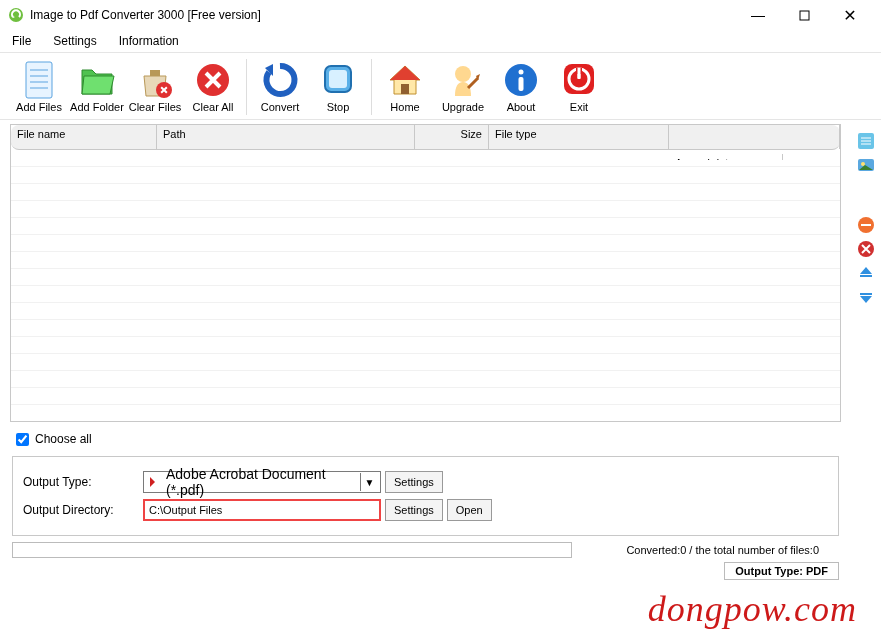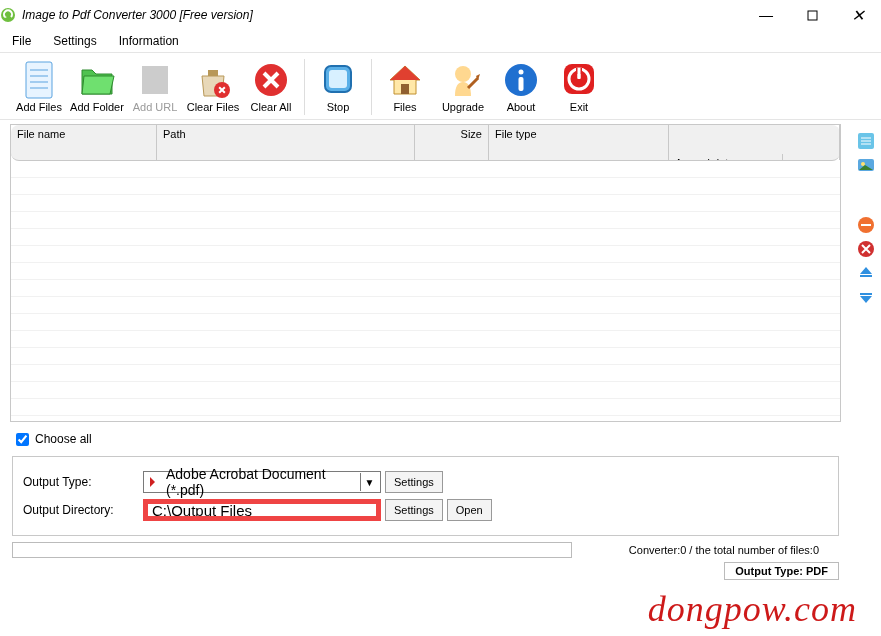--- a/index.html
+++ b/index.html
@@ -1,58 +1,58 @@
 <!DOCTYPE html>
 <html><head>
 <meta charset="utf-8">
 <style>
 * { box-sizing: border-box; margin: 0; padding: 0; font-family: "Segoe UI", Tahoma, sans-serif; }
 body { background: #fff; width: 881px; height: 636px; overflow: hidden; position: relative; }
 
-.titlebar { height: 30px; display: flex; align-items: center; padding: 0 0; background: #fff; font-style: italic; }
+.titlebar { height: 30px; display: flex; align-items: center; padding: 0 8px; background: #fff; }
 .titlebar .app-icon { width: 16px; height: 16px; margin-right: 6px; }
 .titlebar .title { font-size: 12px; color: #000; flex: 1; }
 .win-controls { display: flex; }
 .win-controls div { width: 46px; height: 30px; display: flex; align-items: center; justify-content: center; font-size: 14px; color: #000; }
 .win-controls div:last-child { font-size: 16px; }
 
 .menubar { display: flex; padding: 2px 12px; border-bottom: 1px solid #e5e5e5; font-size: 12px; }
 .menubar div { padding: 2px 12px 2px 0; margin-right: 10px; }
 
 .toolbar { display: flex; align-items: flex-start; padding: 4px 10px 2px 10px; border-bottom: 1px solid #e5e5e5; }
 .tb-btn { display: flex; flex-direction: column; align-items: center; width: 58px; cursor: pointer; font-size: 11px; color: #000; padding: 2px 0; }
 .tb-btn.disabled { color: #9a9a9a; }
 .tb-btn .icon { width: 42px; height: 42px; display: flex; align-items: center; justify-content: center; }
 .tb-sep { width: 1px; height: 56px; background: #ddd; margin: 2px 4px; }
 
 .content { display: flex; }
 .main { flex: 1; padding: 0 2px; }
 .table-wrap { border: 1px solid #c8c8c8; height: 298px; overflow: hidden; margin: 4px 8px 0 8px; }
-.table-head { display: flex; background: #f0f0f0; border-bottom: 1px solid #c8c8c8; font-size: 11px; height: 36px; border-radius: 8px; }
+.table-head { display: flex; background: #f0f0f0; border-bottom: 1px solid #c8c8c8; font-size: 11px; height: 25px; border-radius: 8px; }
 .table-head div { border-right: 1px solid #c8c8c8; padding: 3px 6px; overflow: hidden; white-space: nowrap; }
 .th-name { width: 146px; }
 .th-path { width: 258px; }
 .th-size { width: 74px; text-align: right; }
 .th-type { width: 180px; }
 .th-date { width: 114px; margin-top: 29px; }
 .th-last { flex: 1; }
 .table-rows { height: 276px; background: #fff; }
 .table-rows .row { height: 17px; border-bottom: 1px solid #f1f1f1; }
 
 .choose { padding: 10px 12px 6px 14px; font-size: 12px; display: flex; align-items: center; }
 .choose input { margin-right: 6px; }
 
 .output-box { border: 1px solid #c8c8c8; margin: 4px 10px 6px 10px; padding: 8px 10px; font-size: 12px; }
 .out-row { display: flex; align-items: center; margin: 6px 0; }
 .out-label { width: 120px; }
 .combo { border: 1px solid #7a7a7a; height: 22px; width: 238px; display: flex; align-items: center; padding: 0 2px 0 4px; background: #fff; }
 .combo .pdf-ic { width: 14px; height: 14px; margin-right: 4px; }
 .combo span { flex: 1; font-size: 14px; }
 .combo .arrow { width: 18px; height: 18px; border-left: 1px solid #7a7a7a; display: flex; align-items: center; justify-content: center; font-size: 10px; }
-.textfield { border: 5px solid #ef4444; height: 22px; width: 238px; padding: 0 4px; font-size: 15px; }
+.textfield { border: 2px solid #ef4444; height: 22px; width: 238px; padding: 0 4px; font-size: 11px; }
 .btn { border: 1px solid #999; background: #f4f4f4; height: 22px; padding: 0 8px; font-size: 11px; margin-left: 4px; cursor: pointer; }
 
 .statusbar { display: flex; align-items: center; margin: 2px 10px; font-size: 11px; }
 .sb-progress { flex: 1; height: 16px; border: 1px solid #bbb; margin-right: 12px; max-width: 560px; }
 .sb-text { margin-left: auto; padding-right: 20px; }
 .sb-output { border: 1px solid #bbb; padding: 2px 10px; margin: 2px 10px; font-size: 11px; display: inline-block; float: right; font-weight: bold; }
 
 .sidebar { width: 30px; padding-top: 12px; display: flex; flex-direction: column; align-items: center; gap: 6px; }
 .side-ic { width: 18px; height: 18px; }
 .side-gap { height: 30px; }
@@ -101,28 +101,20 @@
   </div>
   <div class="tb-btn">
     <div class="icon">
         <svg width="38" height="40">
           <path d="M4 12 L4 34 L34 34 L34 14 L18 14 L14 10 L4 10 Z" fill="#4fc24f" stroke="#2e8b2e"></path>
           <path d="M6 16 L36 16 L32 34 L4 34 Z" fill="#6fe06f" stroke="#2e8b2e"></path>
         </svg>
       </div>
     <span>Add Folder</span>
   </div>
-  <div class="tb-btn disabled">
-    <div class="icon">
-        <svg width="38" height="40">
-          <rect x="6" y="6" width="26" height="28" fill="#ccc"></rect>
-        </svg>
-      </div>
-    <span>Add URL</span>
-  </div>
   <div class="tb-btn">
     <div class="icon">
         <svg width="38" height="40">
           <path d="M8 16 L30 16 L28 36 L10 36 Z" fill="#e8d8b8" stroke="#b89858"></path>
           <rect x="14" y="10" width="10" height="6" fill="#b89858"></rect>
           <circle cx="28" cy="30" r="8" fill="#e03030"></circle>
           <path d="M24 30 L32 30 M28 26 L28 34" stroke="#fff" stroke-width="2" transform="rotate(45 28 30)"></path>
         </svg>
       </div>
     <span>Clear Files</span>
@@ -133,36 +125,45 @@
           <circle cx="19" cy="20" r="16" fill="#e03030"></circle>
           <path d="M12 13 L26 27 M26 13 L12 27" stroke="#fff" stroke-width="4"></path>
         </svg>
       </div>
     <span>Clear All</span>
   </div>
   <div class="tb-sep"></div>
   <div class="tb-btn">
     <div class="icon">
         <svg width="38" height="40">
+          <path d="M19 6 A14 14 0 1 1 8 12" fill="none" stroke="#2060c0" stroke-width="6"></path>
+          <path d="M4 8 L12 4 L12 16 Z" fill="#2060c0"></path>
+        </svg>
+      </div>
+    <span>Convert</span>
+  </div>
+  <div class="tb-btn">
+    <div class="icon">
+        <svg width="38" height="40">
           <rect x="6" y="6" width="26" height="26" rx="6" fill="#5ab0e8" stroke="#2070b0" stroke-width="2"></rect>
           <rect x="10" y="10" width="18" height="18" rx="3" fill="#d8f0ff"></rect>
         </svg>
       </div>
     <span>Stop</span>
   </div>
   <div class="tb-sep"></div>
   <div class="tb-btn">
     <div class="icon">
         <svg width="38" height="40">
           <path d="M19 6 L34 20 L30 20 L30 34 L8 34 L8 20 L4 20 Z" fill="#ffe8a8" stroke="#c09030"></path>
           <path d="M19 6 L34 20 L4 20 Z" fill="#e04030"></path>
           <rect x="15" y="24" width="8" height="10" fill="#906030"></rect>
         </svg>
       </div>
-    <span>Files</span>
+    <span>Home</span>
   </div>
   <div class="tb-btn">
     <div class="icon">
         <svg width="38" height="40">
           <circle cx="19" cy="14" r="8" fill="#ffd890"></circle>
           <path d="M11 36 Q11 22 19 22 Q27 22 27 36 Z" fill="#ffd890"></path>
           <path d="M24 28 L34 18" stroke="#b06020" stroke-width="3"></path>
           <path d="M32 16 L36 14 L34 20 Z" fill="#b06020"></path>
         </svg>
       </div>
@@ -245,21 +246,21 @@
     <div class="out-row">
       <div class="out-label">Output Directory:</div>
       <input class="textfield" value="C:\Output Files" style="">
       <button class="btn">Settings</button>
       <button class="btn">Open</button>
     </div>
   </div>
 
   <div class="statusbar">
     <div class="sb-progress"></div>
-    <div class="sb-text">Converter:0  /  the total number of files:0</div>
+    <div class="sb-text">Converted:0  /  the total number of files:0</div>
   </div>
   <div style="text-align:right; clear:both;">
     <div class="sb-output">Output Type: PDF</div>
   </div>
 </div>
 
 <div class="sidebar">
   <svg class="side-ic" viewBox="0 0 18 18">
         <rect x="1" y="1" width="16" height="16" rx="2" fill="#6ac4e8"></rect>
         <line x1="4" y1="6" x2="14" y2="6" stroke="#fff"></line>

